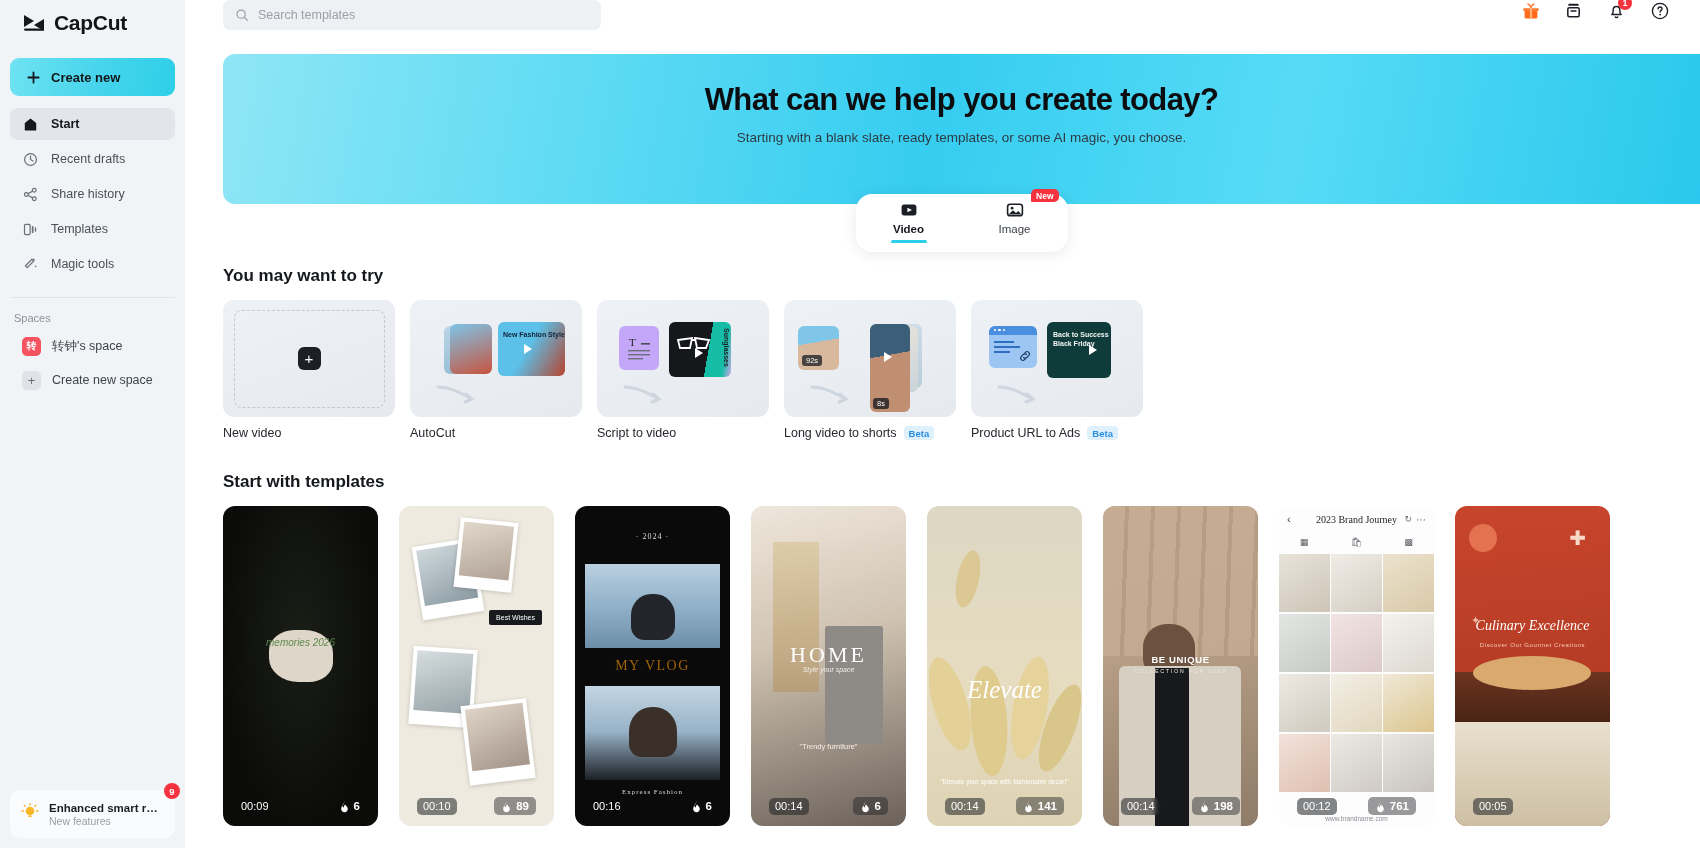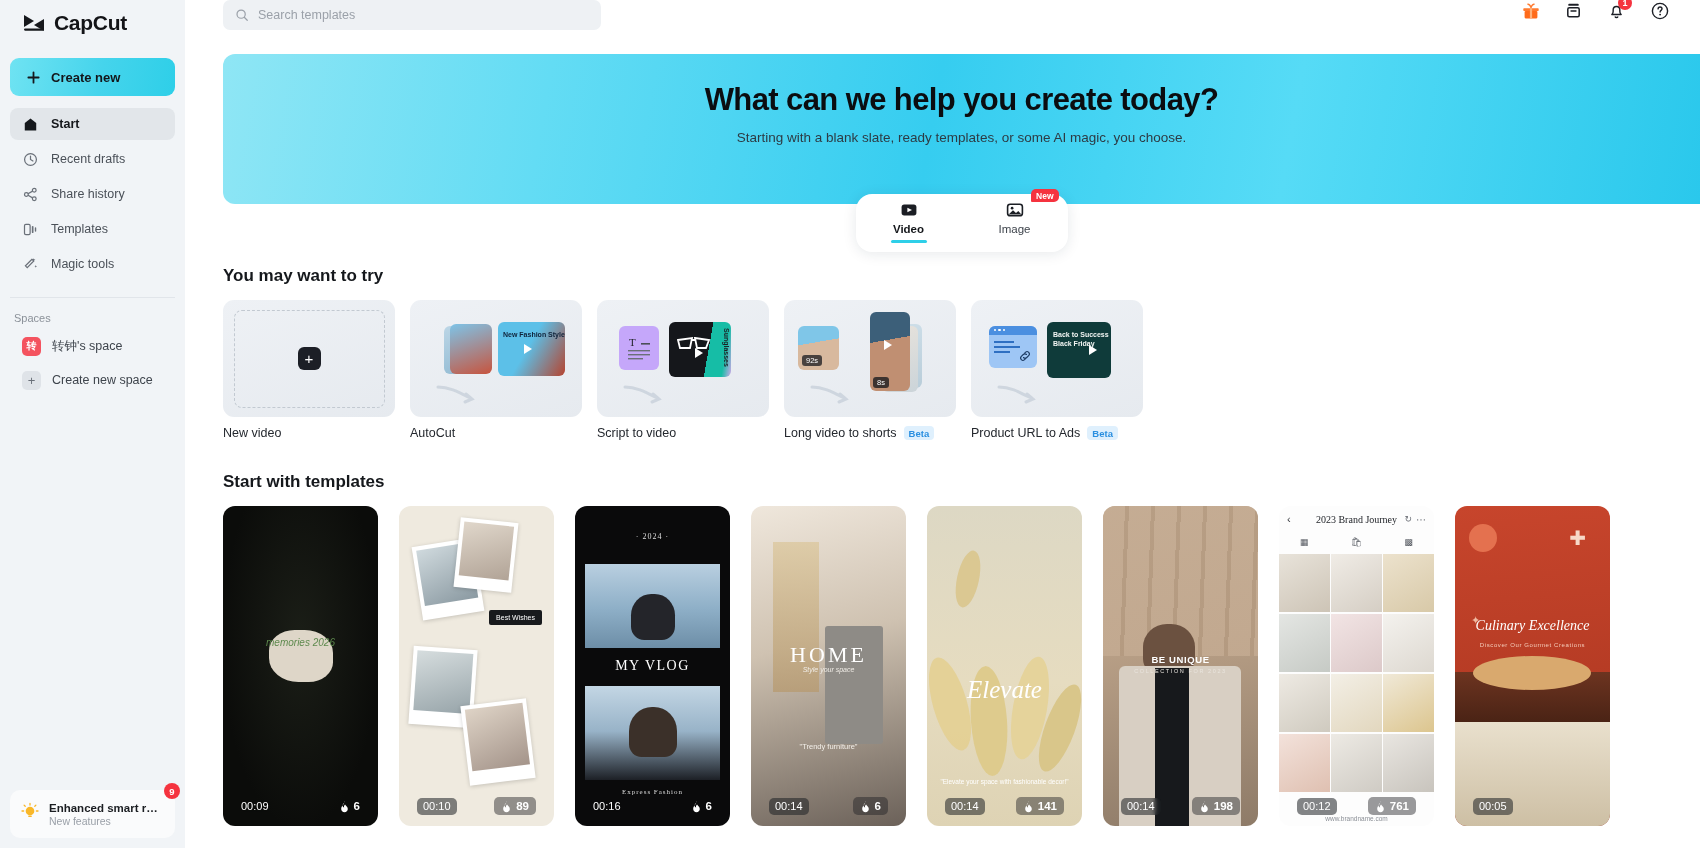--- a/index.html
+++ b/index.html
@@ -139,21 +139,21 @@
   .tpl-footer {
     position:absolute; left:0; right:0; bottom:0; height:40px;
     display:flex; align-items:center; justify-content:space-between; padding:0 18px;
   }
   .dur {
     background:rgba(30,32,36,.55); color:#fff; font-size:11px;
     border-radius:5px; padding:2.5px 6px; backdrop-filter: blur(2px);
   }
   .likes { display:flex; align-items:center; gap:4px; color:#fff; font-size:11.5px; font-weight:600; }
   .likes.chip { background:rgba(30,32,36,.45); border-radius:5px; padding:2.5px 7px; }
-  .tpl-inner-text { position:absolute; width:100%; text-align:center; color:#ffffff; }
+  .tpl-inner-text { position:absolute; width:100%; text-align:center; color:#a16207; }
 </style>
 </head>
 <body>
 
 <div class="app">
 
   <aside class="sidebar">
 
     <div class="logo-row">
       <svg class="logo-mark" viewBox="0 0 24 20">
@@ -380,21 +380,21 @@
           </div>
         </div>
 
         <div class="try-card">
           <div class="try-thumb">
             <div class="mini" style="left:14px;top:26px;width:41px;height:44px;background:linear-gradient(170deg,#7fc6e8 38%,#d8b99e 38%);">
               <span style="position:absolute;left:4px;bottom:4px;background:rgba(24,26,30,.75);color:#fff;font-size:7.5px;border-radius:3px;padding:1px 4px;">92s</span>
             </div>
             <div class="mini" style="left:104px;top:24px;width:34px;height:64px;background:linear-gradient(160deg,#cfe0ea,#b9cdd9);"></div>
             <div class="mini" style="left:98px;top:26px;width:36px;height:66px;background:linear-gradient(160deg,#e8e3dc,#cbd4d9);"></div>
-            <div class="mini" style="left:86px;top:12px;width:40px;height:79px;background:linear-gradient(170deg,#3c5f79 36%,#c08f72 36%);">
+            <div class="mini" style="left:86px;top:24px;width:40px;height:88px;background:linear-gradient(170deg,#3c5f79 36%,#c08f72 36%);">
               <span style="position:absolute;left:3px;bottom:3px;background:rgba(24,26,30,.78);color:#fff;font-size:7.5px;border-radius:3px;padding:1px 4px;">8s</span>
               <span style="position:absolute;left:14px;top:28px;width:0;height:0;border-left:8px solid #fff;border-top:5px solid transparent;border-bottom:5px solid transparent;"></span>
             </div>
             <svg class="arrow-s" viewBox="0 0 44 22">
                 <path d="M2 4c12 0 22 6 34 12M30 11l6 5-7 3" stroke="#b9c4cf" stroke-width="3" fill="none" stroke-linecap="round"></path>
               </svg>
           </div>
           <div class="try-label-row">
             <span class="try-label">Long video to shorts</span>
             <span class="beta">Beta</span>

